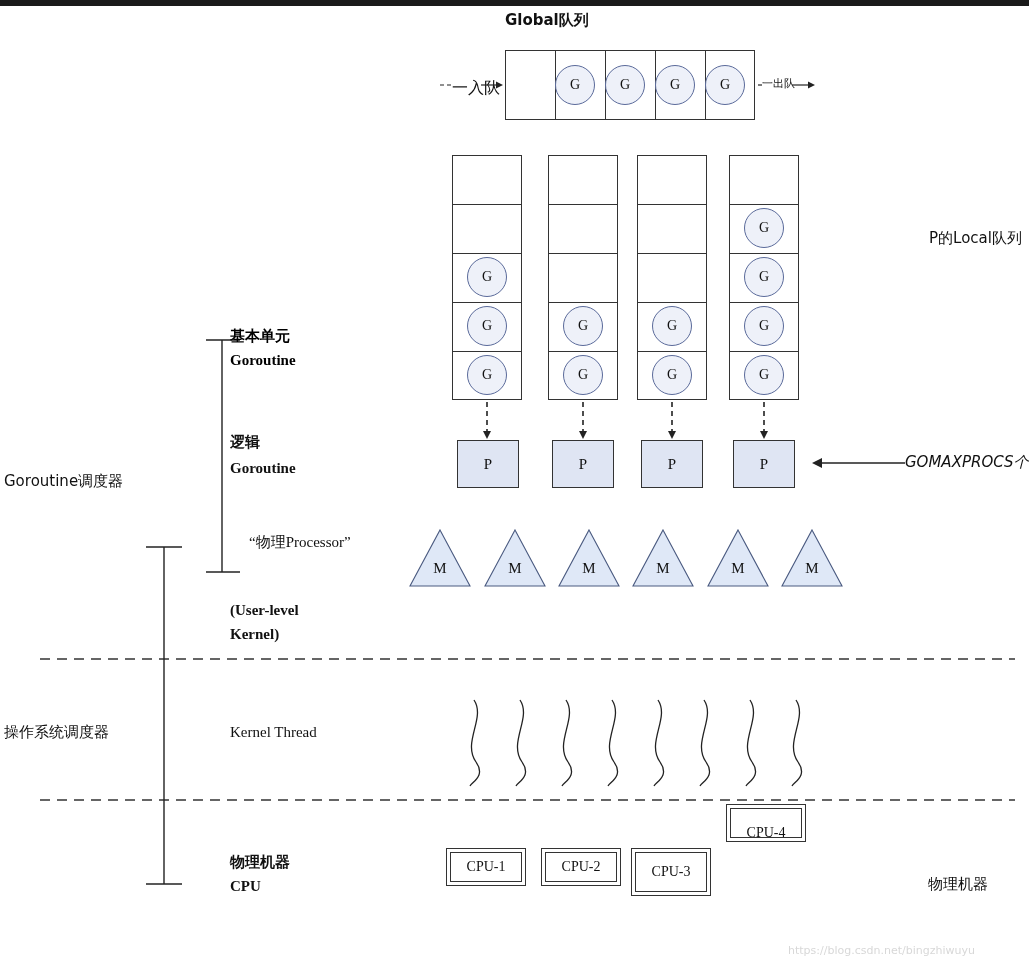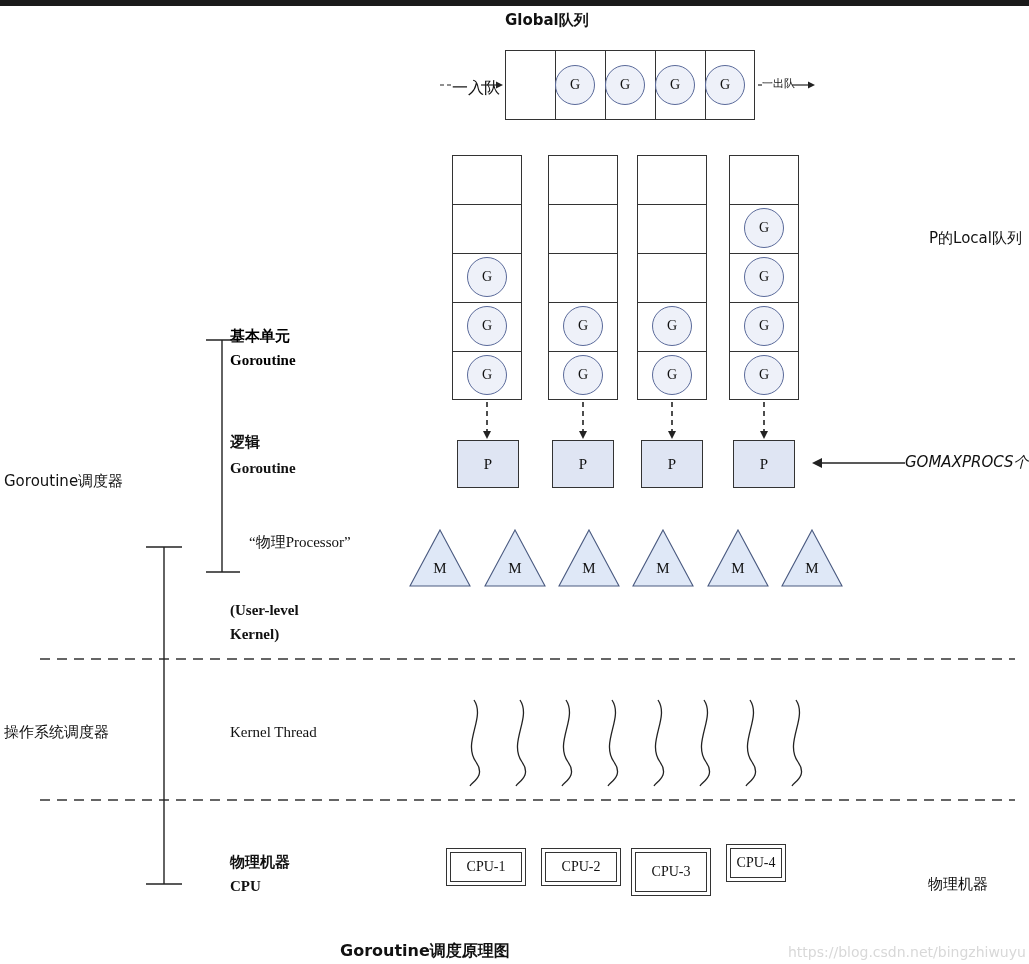--- a/index.html
+++ b/index.html
@@ -117,21 +117,21 @@
     position: absolute;
     left: 0; top: 0;
     width: 1029px;
     height: 964px;
     pointer-events: none;
   }
   .red { color: #000000; }
   .watermark {
     position: absolute;
     font-family: "DejaVu Sans", sans-serif;
-    font-size: 14px;
+    font-size: 11px;
     color: #d8d8d8;
     white-space: nowrap;
   }
 </style>
 </head>
 <body>
 
 <div id="canvas">
 
   <div class="topbar"></div>
@@ -302,22 +302,21 @@
     <span>CPU-1</span>
   </div>
   <div class="cpubox" style="left:541px; top:848px; width:80px; height:38px;">
     <div class="inner"></div>
     <span>CPU-2</span>
   </div>
   <div class="cpubox" style="left:631px; top:848px; width:80px; height:48px;">
     <div class="inner"></div>
     <span>CPU-3</span>
   </div>
-  <div class="cpubox" style="left:726px; top:844px; width:60px; height:38px;">
+  <div class="cpubox" style="left:726px; top:804px; width:80px; height:38px;align-items:flex-end;">
     <div class="inner"></div>
     <span>CPU-4</span>
   </div>
 
-  <div class="lbl cn center" style="left:340px; top:940px; width:350px; font-size:16px;">Goroutine调度原理图</div>
 
   <div class="watermark" style="left:788px; top:944px;">https://blog.csdn.net/bingzhiwuyu</div>
 
 </div>
 
 </body></html>

